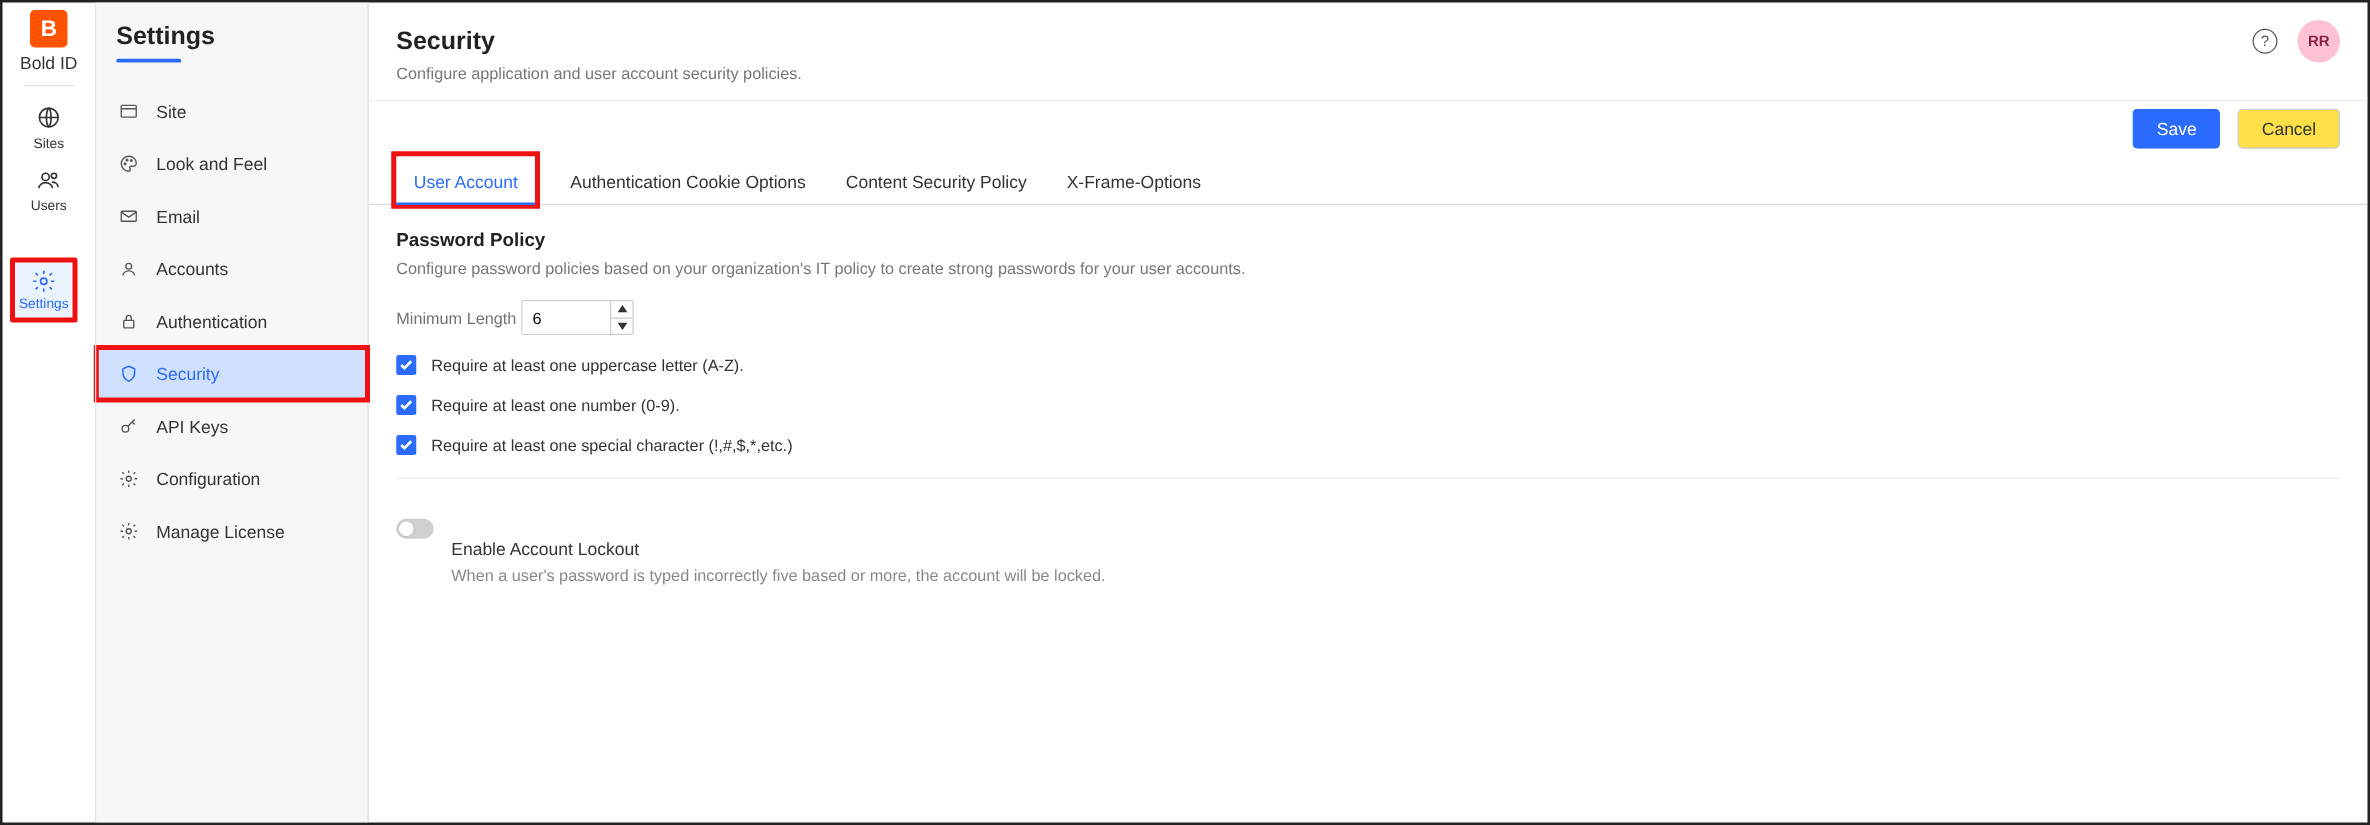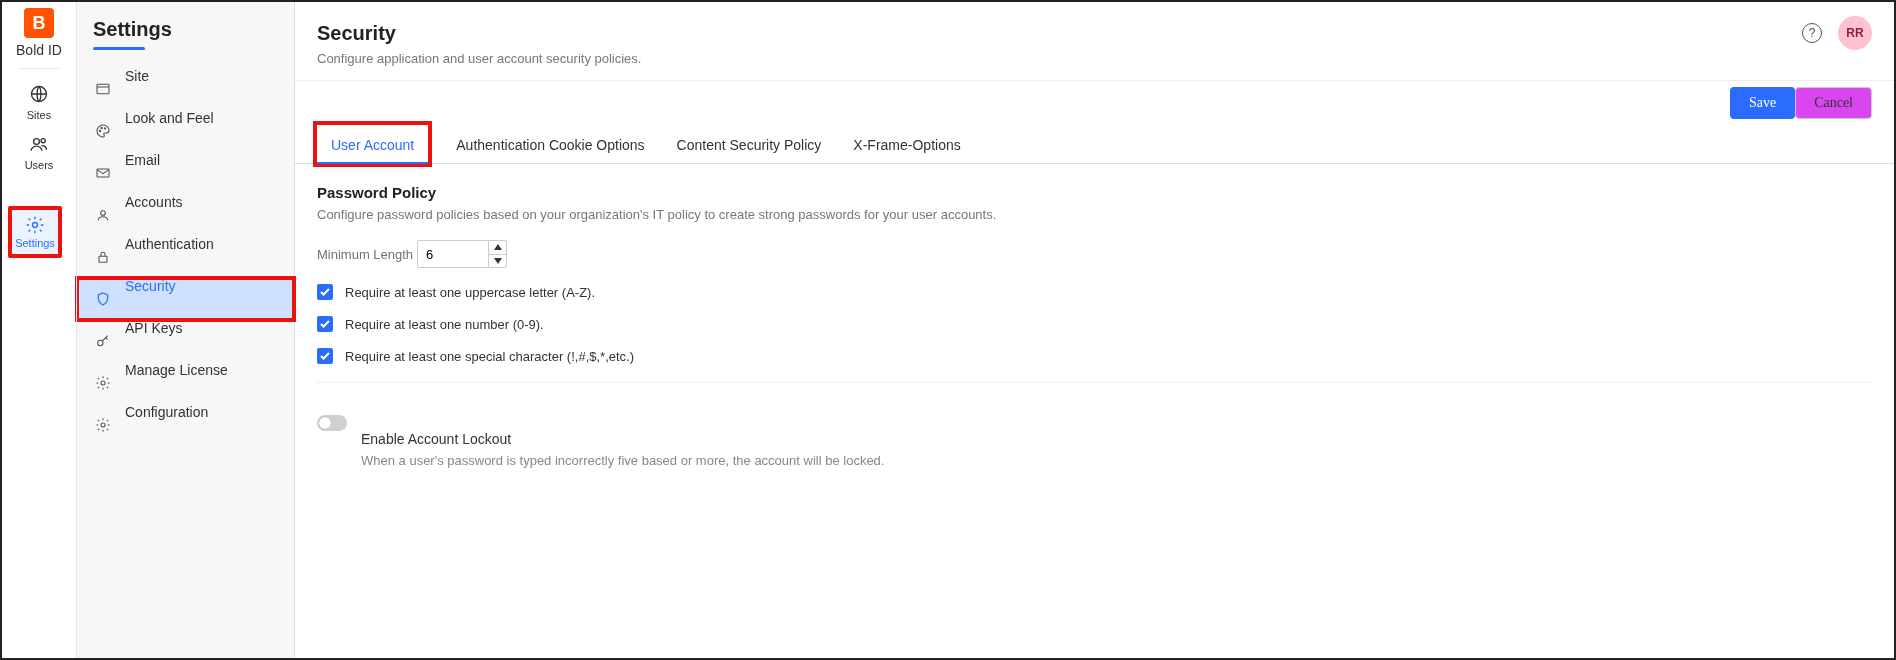--- a/index.html
+++ b/index.html
@@ -15,38 +15,38 @@
   .rail-item .ic { width:22px; height:22px; display:flex; align-items:center; justify-content:center; color:#333; }
   .rail-item .lbl { font-size:11px; margin-top:4px; color:#333; }
   .rail-selected-box { position:absolute; left:6px; width:54px; height:52px; border:4px solid #e11; border-radius:2px; background:#eaf3ff; display:flex; flex-direction:column; align-items:center; justify-content:center; }
   .rail-selected-box .ic { color:#2b6cff; }
   .rail-selected-box .lbl { font-size:11px; color:#2b6cff; margin-top:2px; }
 
   
   .sidebar { width:218px; background:#f7f7f7; border-right:1px solid #ddd; padding-top:16px; }
   .sidebar h1 { font-size:20px; font-weight:600; color:#222; padding:0 16px 6px; }
   .sidebar .underline { width:52px; height:3px; background:#2b6cff; margin:0 16px 18px; border-radius:2px; }
-  .side-item { display:flex; height:42px; padding:0 16px; cursor:pointer; color:#333; font-size:14px; }
+  .side-item { display:flex; align-items:center; height:42px; padding:0 16px; cursor:pointer; color:#333; font-size:14px; }
   .side-item .ic { width:20px; display:flex; align-items:center; justify-content:center; margin-right:12px; color:#555; }
   .side-item.active { background:#cfe1ff; color:#2b6cff; }
   .side-item.active .ic { color:#2b6cff; }
   .side-item.boxed { outline:4px solid #e11; outline-offset:-2px; }
 
   
   .main { flex:1; display:flex; flex-direction:column; }
   .header { padding:20px 22px 14px; border-bottom:1px solid #eee; position:relative; }
   .header h2 { font-size:20px; font-weight:600; color:#222; }
   .header p { font-size:13px; color:#777; margin-top:6px; }
   .header .actions { position:absolute; right:22px; top:14px; display:flex; align-items:center; gap:16px; }
   .help { width:20px; height:20px; border:1.5px solid #555; border-radius:50%; display:flex; align-items:center; justify-content:center; font-size:12px; color:#555; cursor:pointer; }
   .avatar { width:34px; height:34px; background:#ffc2d3; border-radius:50%; display:flex; align-items:center; justify-content:center; font-size:12px; font-weight:600; color:#8a2244; }
   .btn { height:32px; padding:0 18px; border-radius:4px; font-size:14px; cursor:pointer; display:inline-flex; align-items:center; border:1px solid transparent; }
   .btn-primary { background:#2b6cff; color:#fff; }
-  .btn-secondary { background:#d946ef; color:#333; border-color:#ccc; }
-  .btn-row { display:flex; justify-content:flex-end; padding:6px 22px 0;font-family:Liberation Serif, serif; }
+  .btn-secondary { background:#fde047; color:#333; border-color:#ccc; }
+  .btn-row { display:flex; justify-content:flex-end; gap:14px; padding:6px 22px 0; }
 
   .tabs { display:flex; gap:24px; border-bottom:1px solid #ddd; padding:0 22px; margin-top:6px; }
   .tab { padding:12px 4px 10px; font-size:14px; color:#333; cursor:pointer; position:relative; }
   .tab.active { color:#2b6cff; }
   .tab.active::after { content:""; position:absolute; left:0; right:0; bottom:-1px; height:2px; background:#2b6cff; }
   .tab.boxed { outline:4px solid #e11; outline-offset:0px; padding-left:14px; padding-right:14px; }
 
   .content { padding:20px 22px; overflow:auto; }
   .content h3 { font-size:15px; font-weight:600; color:#222; margin-bottom:6px; }
   .content .desc { font-size:13px; color:#777; margin-bottom:18px; }
@@ -174,30 +174,30 @@
       </span>
     <span>API Keys</span>
   </div>
   <div class="side-item">
     <span class="ic">
         <svg width="16" height="16" viewBox="0 0 24 24" fill="none" stroke="currentColor" stroke-width="1.6">
           <circle cx="12" cy="12" r="3"></circle>
           <path d="M12 2v3M12 19v3M4.2 4.2l2.1 2.1M17.7 17.7l2.1 2.1M2 12h3M19 12h3M4.2 19.8l2.1-2.1M17.7 6.3l2.1-2.1"></path>
         </svg>
       </span>
-    <span>Manage License</span>
+    <span>Configuration</span>
   </div>
   <div class="side-item">
     <span class="ic">
         <svg width="16" height="16" viewBox="0 0 24 24" fill="none" stroke="currentColor" stroke-width="1.6">
           <circle cx="12" cy="12" r="3"></circle>
           <path d="M12 2v3M12 19v3M4.2 4.2l2.1 2.1M17.7 17.7l2.1 2.1M2 12h3M19 12h3M4.2 19.8l2.1-2.1M17.7 6.3l2.1-2.1"></path>
         </svg>
       </span>
-    <span>Configuration</span>
+    <span>Manage License</span>
   </div>
 </div>
 
 <div class="main">
   <div class="header">
     <h2>Security</h2>
     <p>Configure application and user account security policies.</p>
     <div class="actions">
       <div class="help">?</div>
       <div class="avatar">RR</div>

